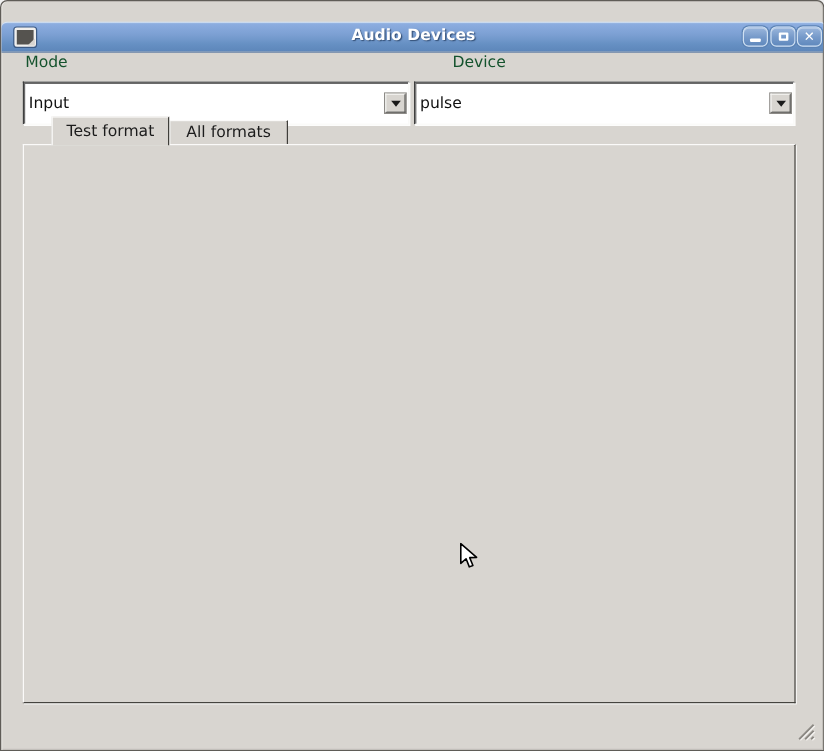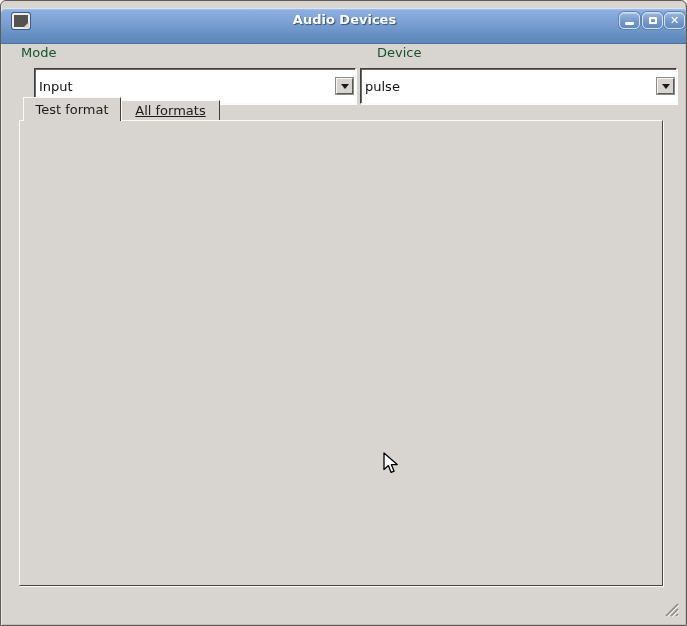--- a/index.html
+++ b/index.html
@@ -10,21 +10,21 @@
     position:relative; width:687px; height:626px;
     background:#d8d5d0;
     border:1px solid #5f5c57;
     border-radius:6px 6px 0 0;
     box-shadow: inset 1px 0 0 #e9e7e3, inset -1px 0 0 #c2bfba, inset 0 -1px 0 #c2bfba;
     overflow:hidden;
   }
 
   
   .titlebar {
-    position:absolute; left:0; top:7px; width:687px; height:36px;
+    position:absolute; left:0; top:17px; width:687px; height:26px;
     background:linear-gradient(to bottom,#b3cbe6 0%,#8cade0 8%,#7b9fd2 45%,#6690c3 75%,#5d86ba 100%);
     border-bottom:1px solid #4d6f9d;
     border-radius:5px 5px 0 0;
     box-shadow: inset 0 1px 0 rgba(255,255,255,0.55);
   }
   .win-icon {
     position:absolute; left:11px; top:5px; width:18px; height:16px;
     background:#55534f; border:2px solid #f0efed; border-radius:2px;
     box-shadow:0 0 0 1px #3c5a84;
   }
@@ -52,21 +52,21 @@
   .tb-btn .bar { width:9px; height:3px; background:#fff; border-radius:1px; margin-top:6px; }
   .tb-btn .square { width:8px; height:7px; border:2px solid #fff; border-radius:1px; }
 
   
   .lbl { position:absolute; font-size:13px; color:#14532d; white-space:nowrap; }
 
   .combo {
     position:absolute; height:36px; background:#ffffff;
     border:1px solid #3f3f3f; border-bottom-color:#fafaf8; border-right-color:#fafaf8;
     box-shadow:1px 1px 0 #fdfdfc, inset 1px 1px 0 #6a6a6a;
-    display:flex; align-items:center;margin-left:15px;
+    display:flex; align-items:center;
   }
   .combo-text {
     flex:1; font-size:13px; color:#111; padding-left:4px;
     white-space:nowrap; overflow:hidden;
   }
   .combo-btn {
     width:17px; height:16px; margin-right:2px;
     background:#d8d5d0;
     border:1px solid #f6f5f3; border-right-color:#5a5a58; border-bottom-color:#5a5a58;
     box-shadow:0 0 0 1px #8d8b87;
@@ -84,23 +84,24 @@
     box-shadow:1px 1px 0 #fdfdfc;
   }
 
   
   .tab {
     position:absolute; background:#d8d5d0;
     border:1px solid #fbfaf9; border-right-color:#3f3e3a; border-bottom:none;
     font-size:13px; color:#1c1c1c; text-align:center;
     display:flex; align-items:center; justify-content:center;
     cursor:default;
+    margin-left:20px;
   }
   .tab.active { left:22px; top:96px; width:98px; height:24px; z-index:3; }
-  .tab.inactive { left:120px; top:99px; width:99px; height:20px; z-index:1;text-decoration:underline; }
+  .tab.inactive { left:120px; top:99px; width:99px; height:20px; z-index:1; }
 
   .tab-pane {
     position:absolute; left:18px; top:119px; width:644px; height:466px;
     background:#d8d5d0;
     border:1px solid #fbfaf9; border-right-color:#45443f; border-bottom-color:#45443f;
     box-shadow:1px 1px 0 #fbfaf9;
     z-index:2;
   }
 
   .hdr-actual {

